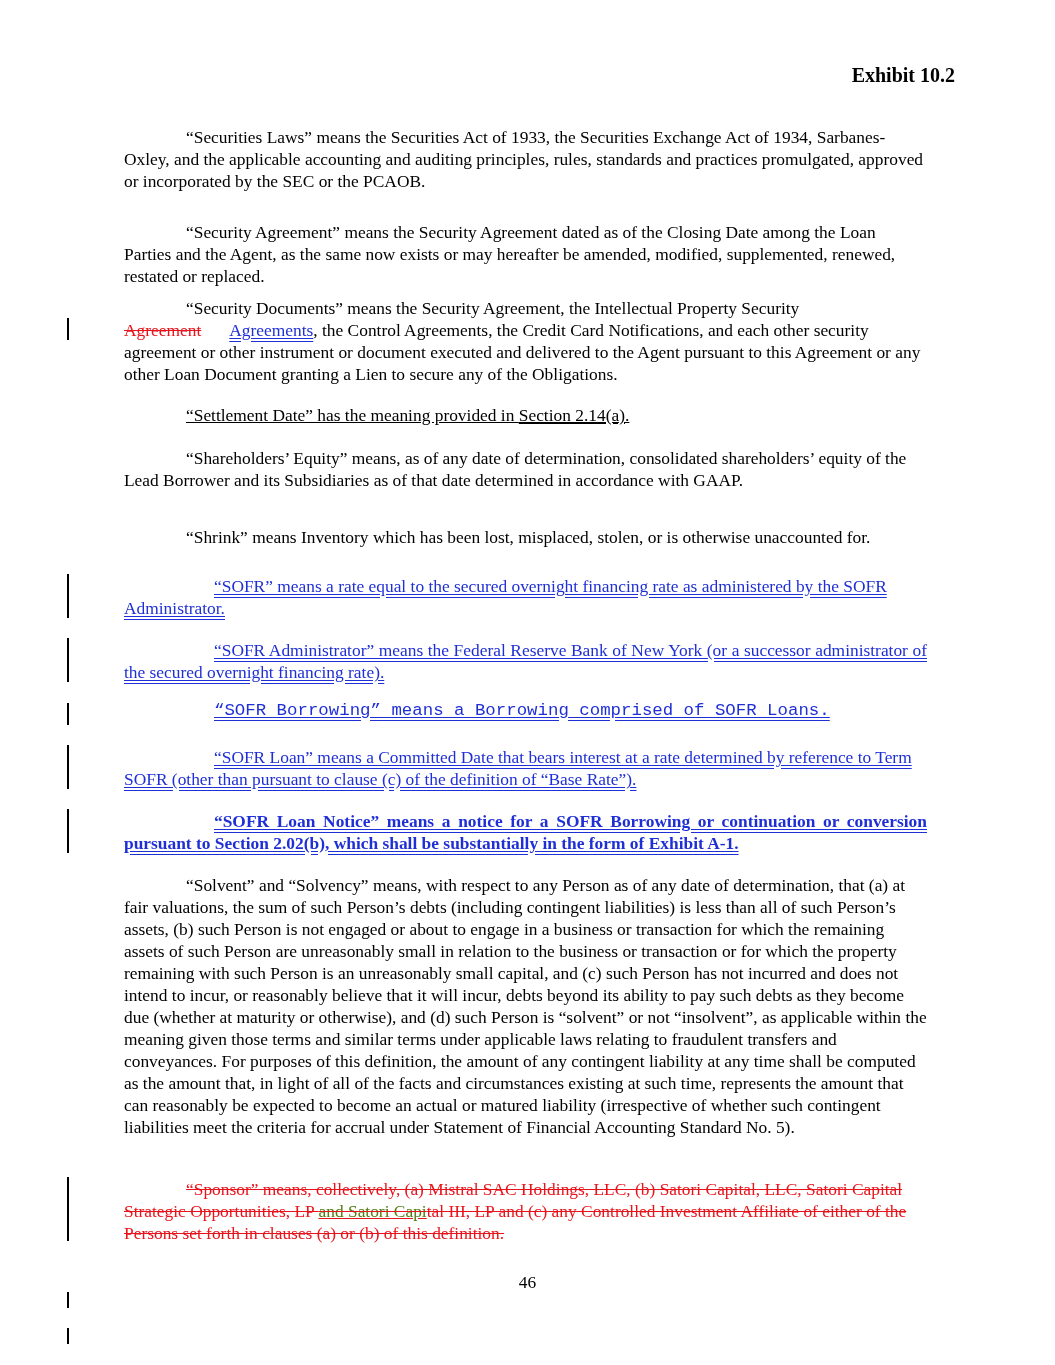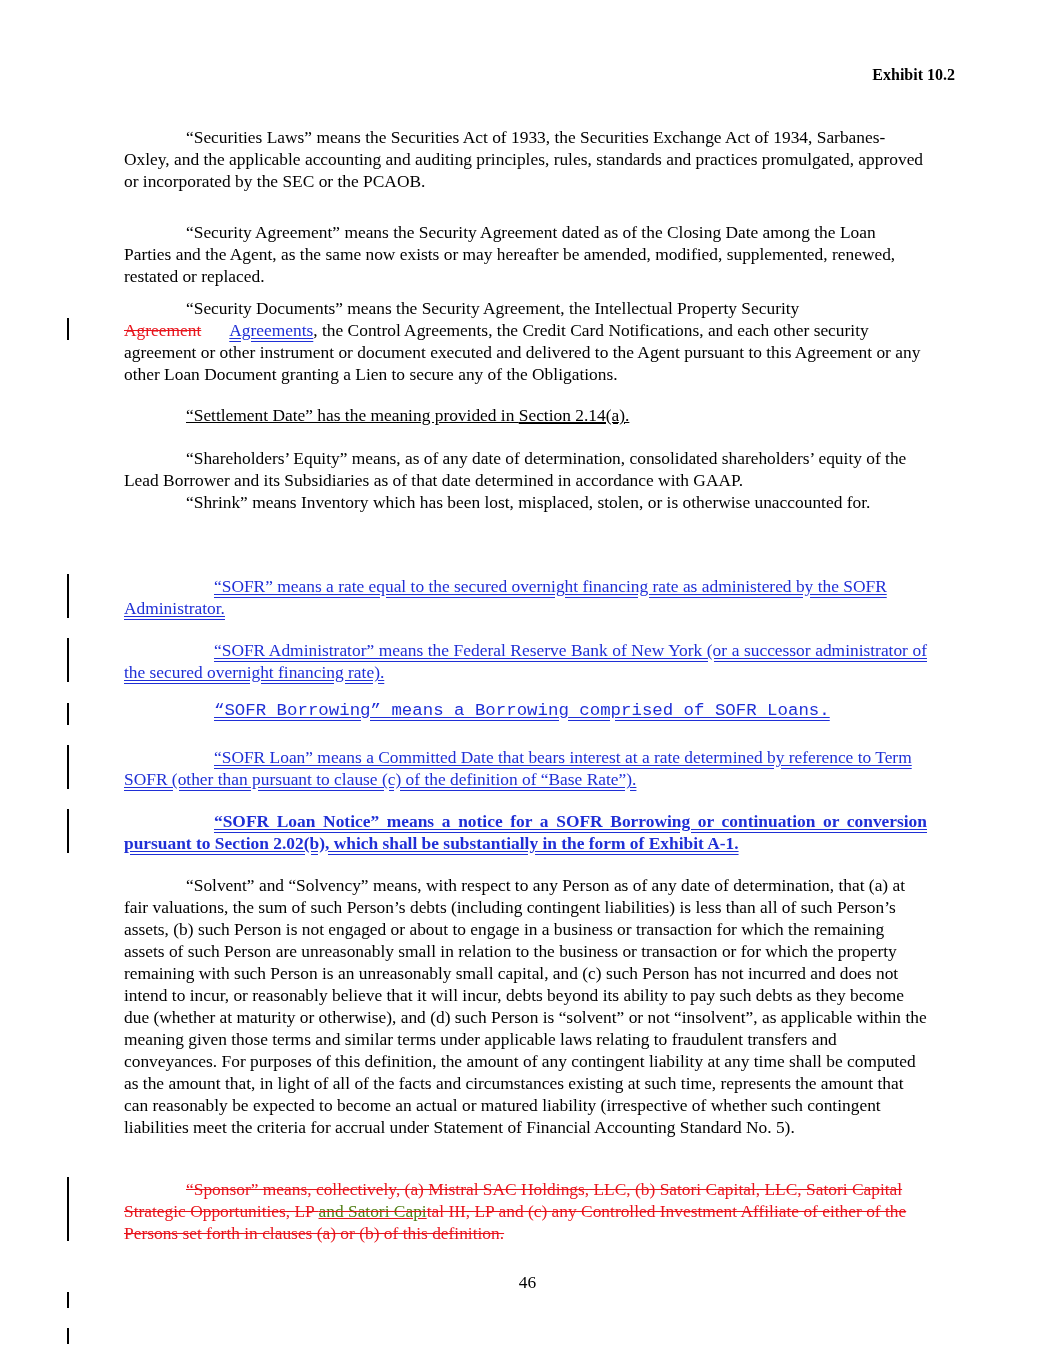--- a/index.html
+++ b/index.html
@@ -3,21 +3,21 @@
 <meta charset="utf-8">
 <style>
   html, body { margin: 0; padding: 0; background: #ffffff; }
   body {
     width: 1055px; height: 1365px; position: relative; overflow: hidden;
     font-family: "Liberation Serif", "DejaVu Serif", serif;
     color: #000000; font-size: 17.4px; line-height: 22px;
   }
   .exhibit {
     position: absolute; top: 64px; right: 100px;
-    font-weight: bold; font-size: 16px;
+    font-weight: bold; font-size: 20px;
   }
   .para {
     position: absolute; left: 124px; width: 803px;
     margin: 0;
   }
   .indent { display: inline-block; width: 62px; }
   .justify { text-align: justify; text-align-last: left; }
   .ins-dbl { color: #1f2fd6; text-decoration: underline double; text-decoration-color: #1f2fd6; text-underline-offset: 2px; margin-left: 28px; }
   .del { color: #e8141c; text-decoration: line-through; text-decoration-color: #e8141c; }
   .del-ul { color: #4d7c0f; text-decoration: underline line-through; text-decoration-color: #e8141c; }
@@ -38,21 +38,21 @@
 
 <p class="para" style="top:221px;"><span class="indent"></span><span>“Security Agreement” means the Security Agreement dated as of the Closing Date among the Loan Parties and the Agent, as the same now exists or may hereafter be amended, modified, supplemented, renewed, restated or replaced.</span></p>
 
 <div class="changebar" style="top:318px;height:22px;"></div>
 <p class="para" style="top:297px;"><span class="indent"></span><span>“Security Documents” means the Security Agreement, the Intellectual Property Security </span><span class="del">Agreement</span><span class="ins-dbl">Agreements</span><span>, the Control Agreements,  the Credit Card Notifications, and each other security agreement or other instrument or document executed and delivered to the Agent pursuant to this Agreement or any other Loan Document granting a Lien to secure any of the Obligations.</span></p>
 
 <p class="para" style="top:404px;text-decoration:underline;"><span class="indent"></span><span>“Settlement Date” has the meaning provided in </span><span class="ul">Section 2.14(a)</span><span>.</span></p>
 
 <p class="para" style="top:447px;"><span class="indent"></span><span>“Shareholders’ Equity” means, as of any date of determination, consolidated shareholders’ equity of the Lead Borrower and its Subsidiaries as of that date determined in accordance with GAAP.</span></p>
 
-<p class="para" style="top:491px;"><span class="indent"></span><span>“Shrink” means Inventory which has been lost, misplaced, stolen, or is otherwise unaccounted for.</span></p>
+<p class="para" style="top:526px;"><span class="indent"></span><span>“Shrink” means Inventory which has been lost, misplaced, stolen, or is otherwise unaccounted for.</span></p>
 
 <div class="changebar" style="top:574px;height:44px;"></div>
 <p class="para" style="top:575px;"><span class="indent"></span><span class="ins-dbl">“SOFR” means a rate equal to the secured overnight financing rate as administered by the SOFR Administrator.</span></p>
 
 <div class="changebar" style="top:638px;height:44px;"></div>
 <p class="para justify" style="top:639px;"><span class="indent"></span><span class="ins-dbl">“SOFR Administrator” means the Federal Reserve Bank of New York (or a successor administrator of the secured overnight financing rate).</span></p>
 
 <div class="changebar" style="top:703px;height:22px;"></div>
 <p class="para" style="top:700px;font-family:Liberation Mono, monospace;"><span class="indent"></span><span class="ins-dbl">“SOFR Borrowing” means a Borrowing comprised of SOFR Loans.</span></p>
 

